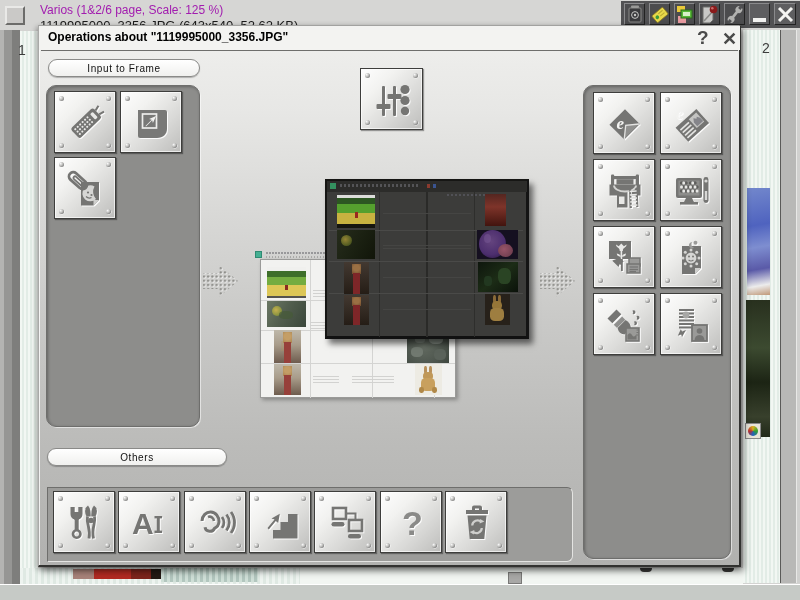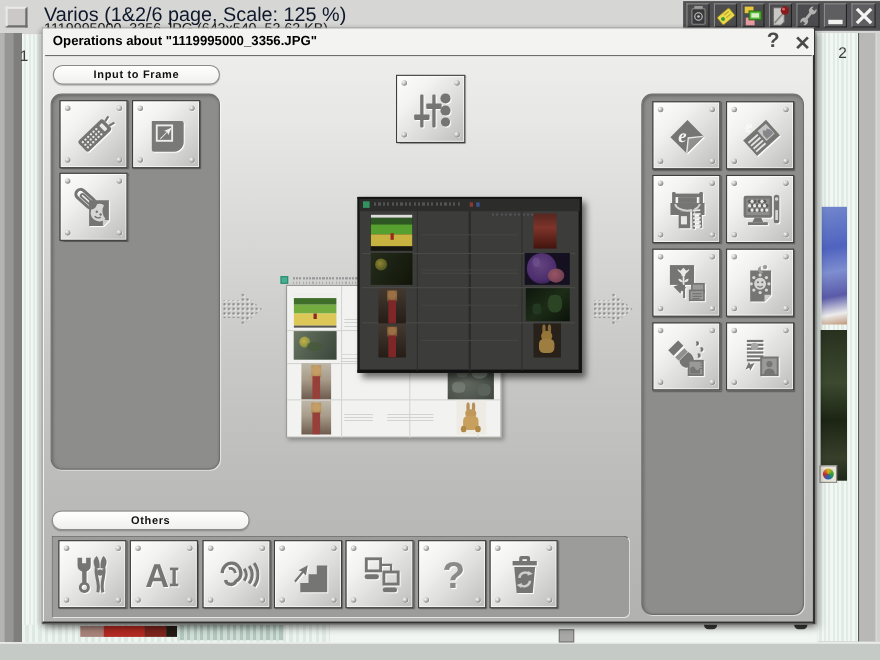--- a/index.html
+++ b/index.html
@@ -3,21 +3,21 @@
 <style>
 html,body{margin:0;padding:0}
 #screen{position:relative;width:800px;height:600px;overflow:hidden;
  background:#d3d3d1;font-family:"Liberation Sans",sans-serif;}
 #screen *{position:absolute;box-sizing:border-box}
 
 .topbar{left:0;top:0;width:800px;height:30px;background:#d6d6d4}
 .sqbtn{left:5px;top:6px;width:20px;height:19px;background:#cac9c7;
  border-top:2px solid #e9e9e7;border-left:2px solid #e9e9e7;
  border-right:2px solid #6c6c6a;border-bottom:2px solid #6c6c6a}
-.t1{left:40px;top:3px;font-size:18px;color:#0f172a;white-space:pre}
+.t1{left:40px;top:3px;font-size:12px;color:#a21caf;white-space:pre}
 .t2{left:40px;top:18px;font-size:13px;color:#1b1b1b;white-space:pre}
 .toolbar{left:621px;top:1px;width:179px;height:27px;background:#515153}
 .tbtn{top:3px;width:21px;height:22px;background:#4c4c4e;
  border-top:1px solid #8a8a8c;border-left:1px solid #8a8a8c;
  border-right:1px solid #222;border-bottom:1px solid #222}
 .tbtn.lt{background:#5e5e60}
 .lstrip1{left:0;top:30px;width:4px;height:554px;background:#b4b4b2}
 .lstrip2{left:4px;top:30px;width:8px;height:554px;background:#969694}
 .lstrip3{left:12px;top:30px;width:8px;height:554px;background:#7e7e7c}
 .lpage{left:20px;top:31px;width:18px;height:552px;
@@ -52,21 +52,21 @@
  border-left:1px solid #aaaaa8;border-top:1px solid #a2a2a0;
  border-right:2px solid #323230;border-bottom:2px solid #323230;
  box-shadow:3px 4px 7px rgba(0,0,0,.45),-2px 2px 5px rgba(0,0,0,.25),inset 1px 1px 0 rgba(255,255,255,.8)}
 .tbar{left:0;top:0;width:701px;height:24px;background:#f3f3f1}
 .title{left:9px;top:4px;font-size:12px;font-weight:bold;color:#000;white-space:pre}
 .qm{left:658px;top:1px;font-size:19px;font-weight:bold;color:#4a4a4a}
 .xm{left:683px;top:2px;font-size:18px;font-weight:bold;color:#4a4a4a}
 .sep{left:2px;top:24px;width:697px;height:1px;background:#6e6e6c}
 .pill{height:18px;border:1px solid #8a8a88;border-radius:9px;
  background:linear-gradient(180deg,#ffffff,#f0f0ee);
- font-size:10px;font-weight:bold;color:#111;text-align:center;line-height:17px;letter-spacing:.6px;
+ font-size:10px;font-weight:normal;color:#111;text-align:center;line-height:17px;letter-spacing:.6px;
  box-shadow:0 1px 1px rgba(0,0,0,.25)}
 .panel{background:#8d8d8b;border:1px solid #6e6e6c;border-radius:10px;
  box-shadow:inset 1px 1px 3px rgba(0,0,0,.3),1px 1px 0 rgba(255,255,255,.55)}
 #lpanel{left:7px;top:59px;width:154px;height:342px}
 #rpanel{left:544px;top:59px;width:148px;height:474px}
 #bbar{left:8px;top:461px;width:526px;height:75px;border-radius:0 6px 6px 0;background:#9c9c9a;
  border-top:1px solid #6e6e6c;border-left:1px solid #6e6e6c;
  border-bottom:1px solid #e4e4e2;border-right:1px solid #e4e4e2}
 
 .plate{width:62px;height:62px;border:1px solid #3e3e3c;
@@ -177,21 +177,21 @@
     <div class="foot" style="left:640px"></div>
     <div class="foot" style="left:722px"></div>
 
  <div id="dlg">
   <div class="tbar"></div>
   <div class="title">Operations about "1119995000_3356.JPG"</div>
   <div class="qm">?</div>
       <div class="xm">✕</div>
   <div class="sep"></div>
   <div class="pill" style="left:9px;top:33px;width:152px">Input to Frame</div>
-  <div class="pill" style="left:8px;top:438px;width:180px">Others</div>
+  <div class="pill" style="left:8px;top:422px;width:180px">Others</div>
   <div class="panel" id="lpanel"></div>
   <div class="panel" id="rpanel"></div>
   <div id="bbar"></div>
 
   <div class="plate" style="left:321px;top:42px;width:63px">
    <i class="sc a"></i>
         <i class="sc b"></i>
         <i class="sc c"></i>
         <i class="sc d"></i>
    <svg class="ic" viewBox="0 0 40 40" fill="#757573">

